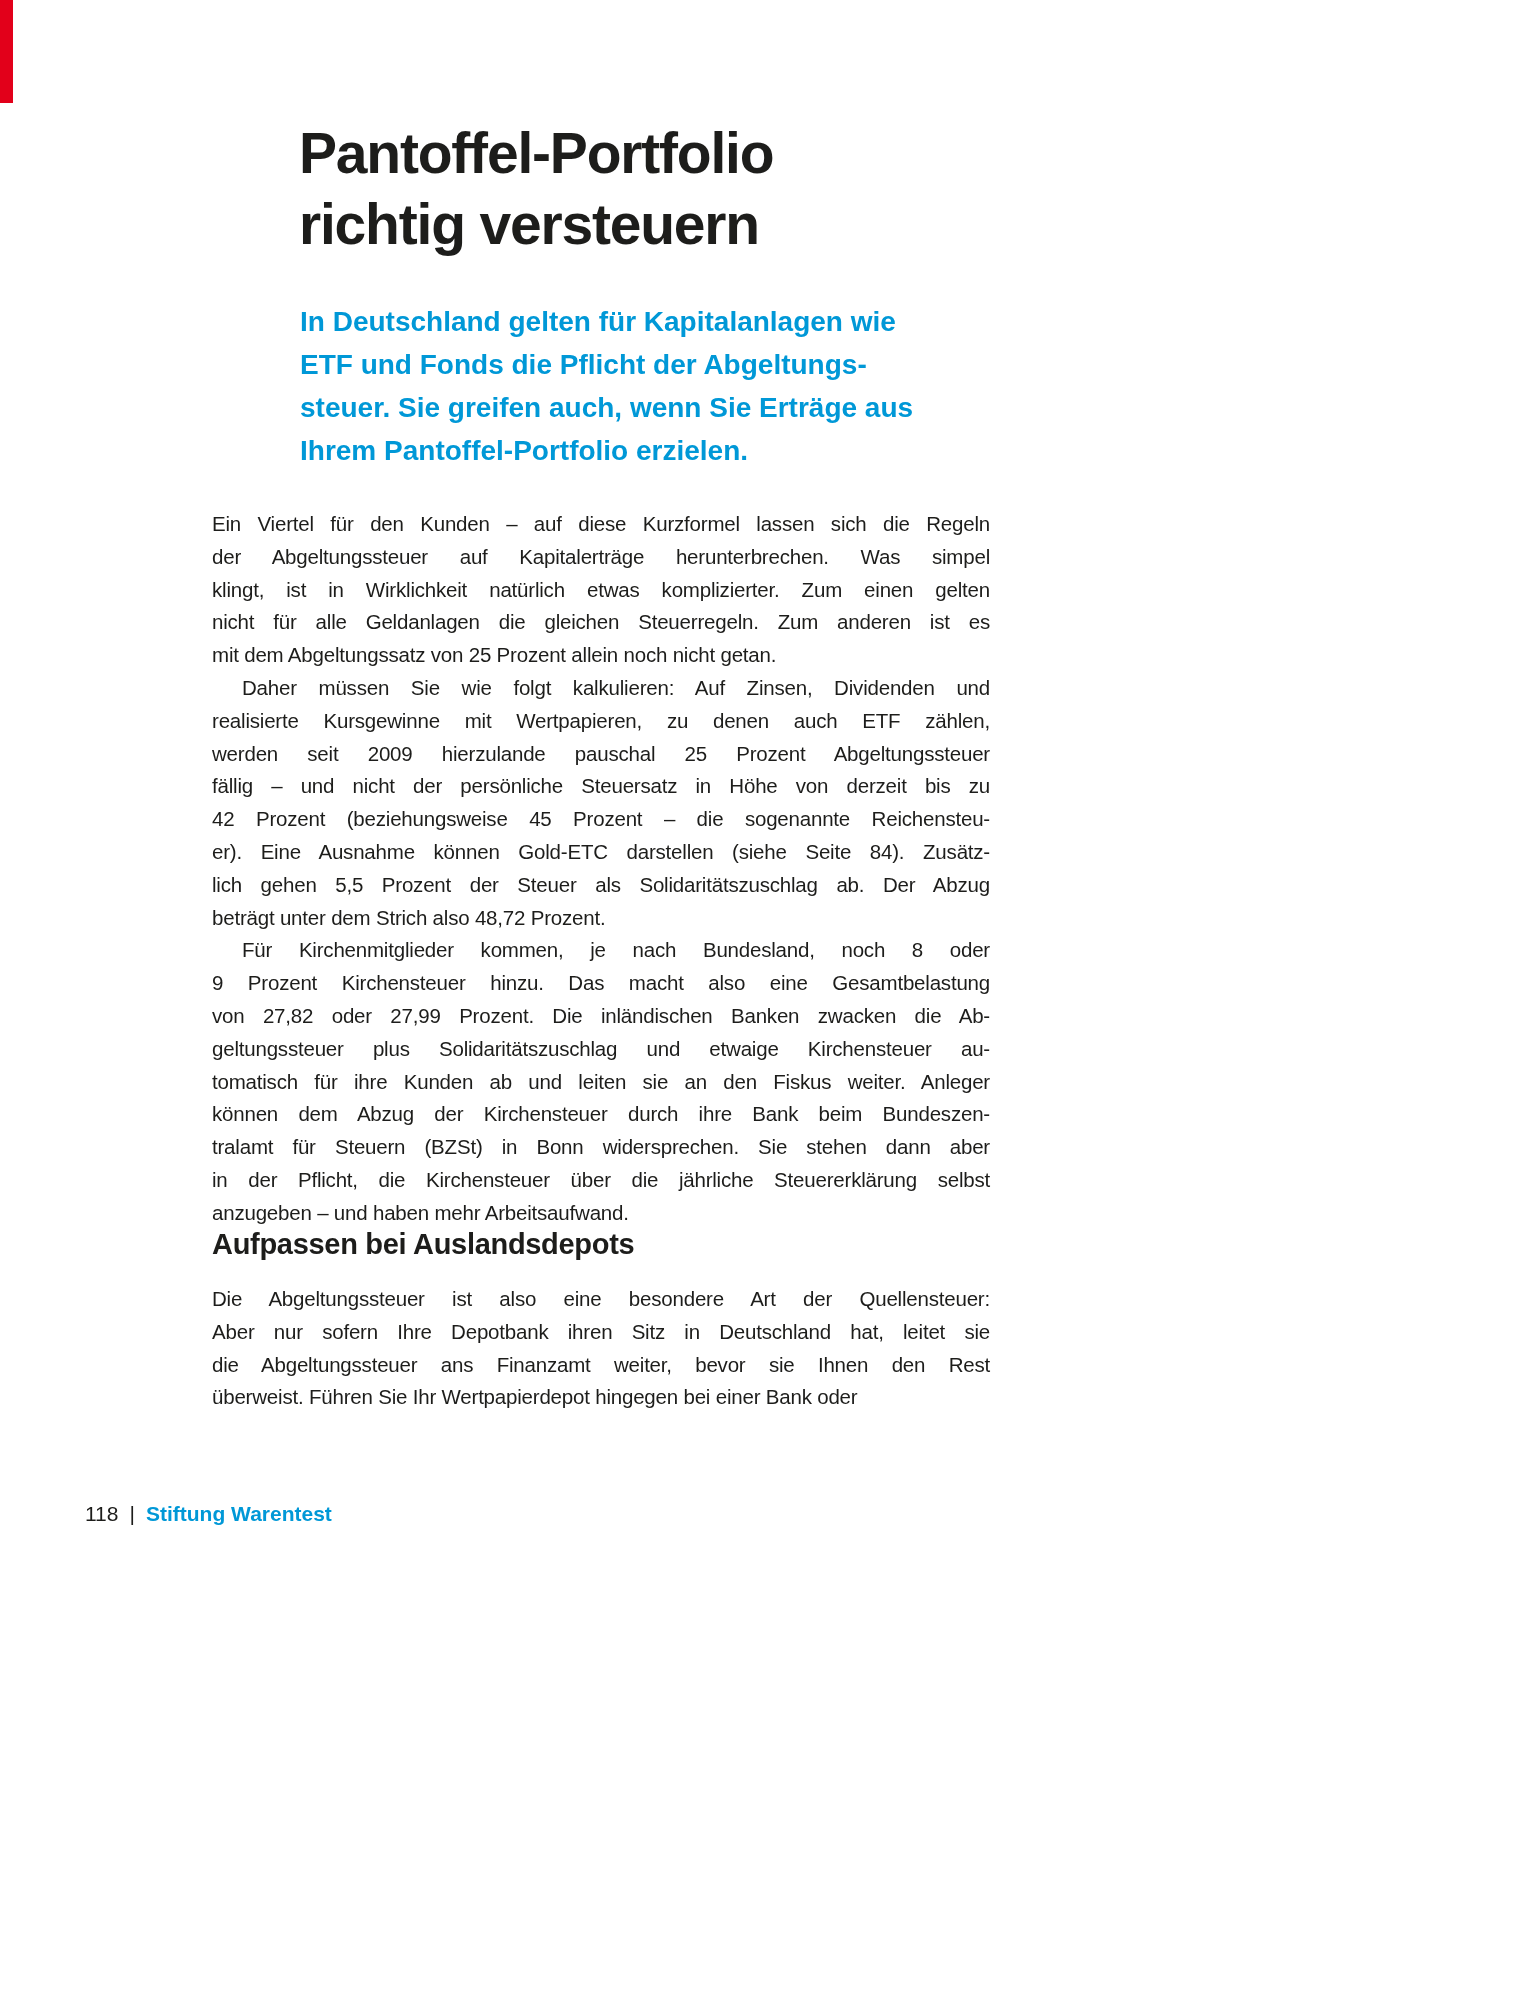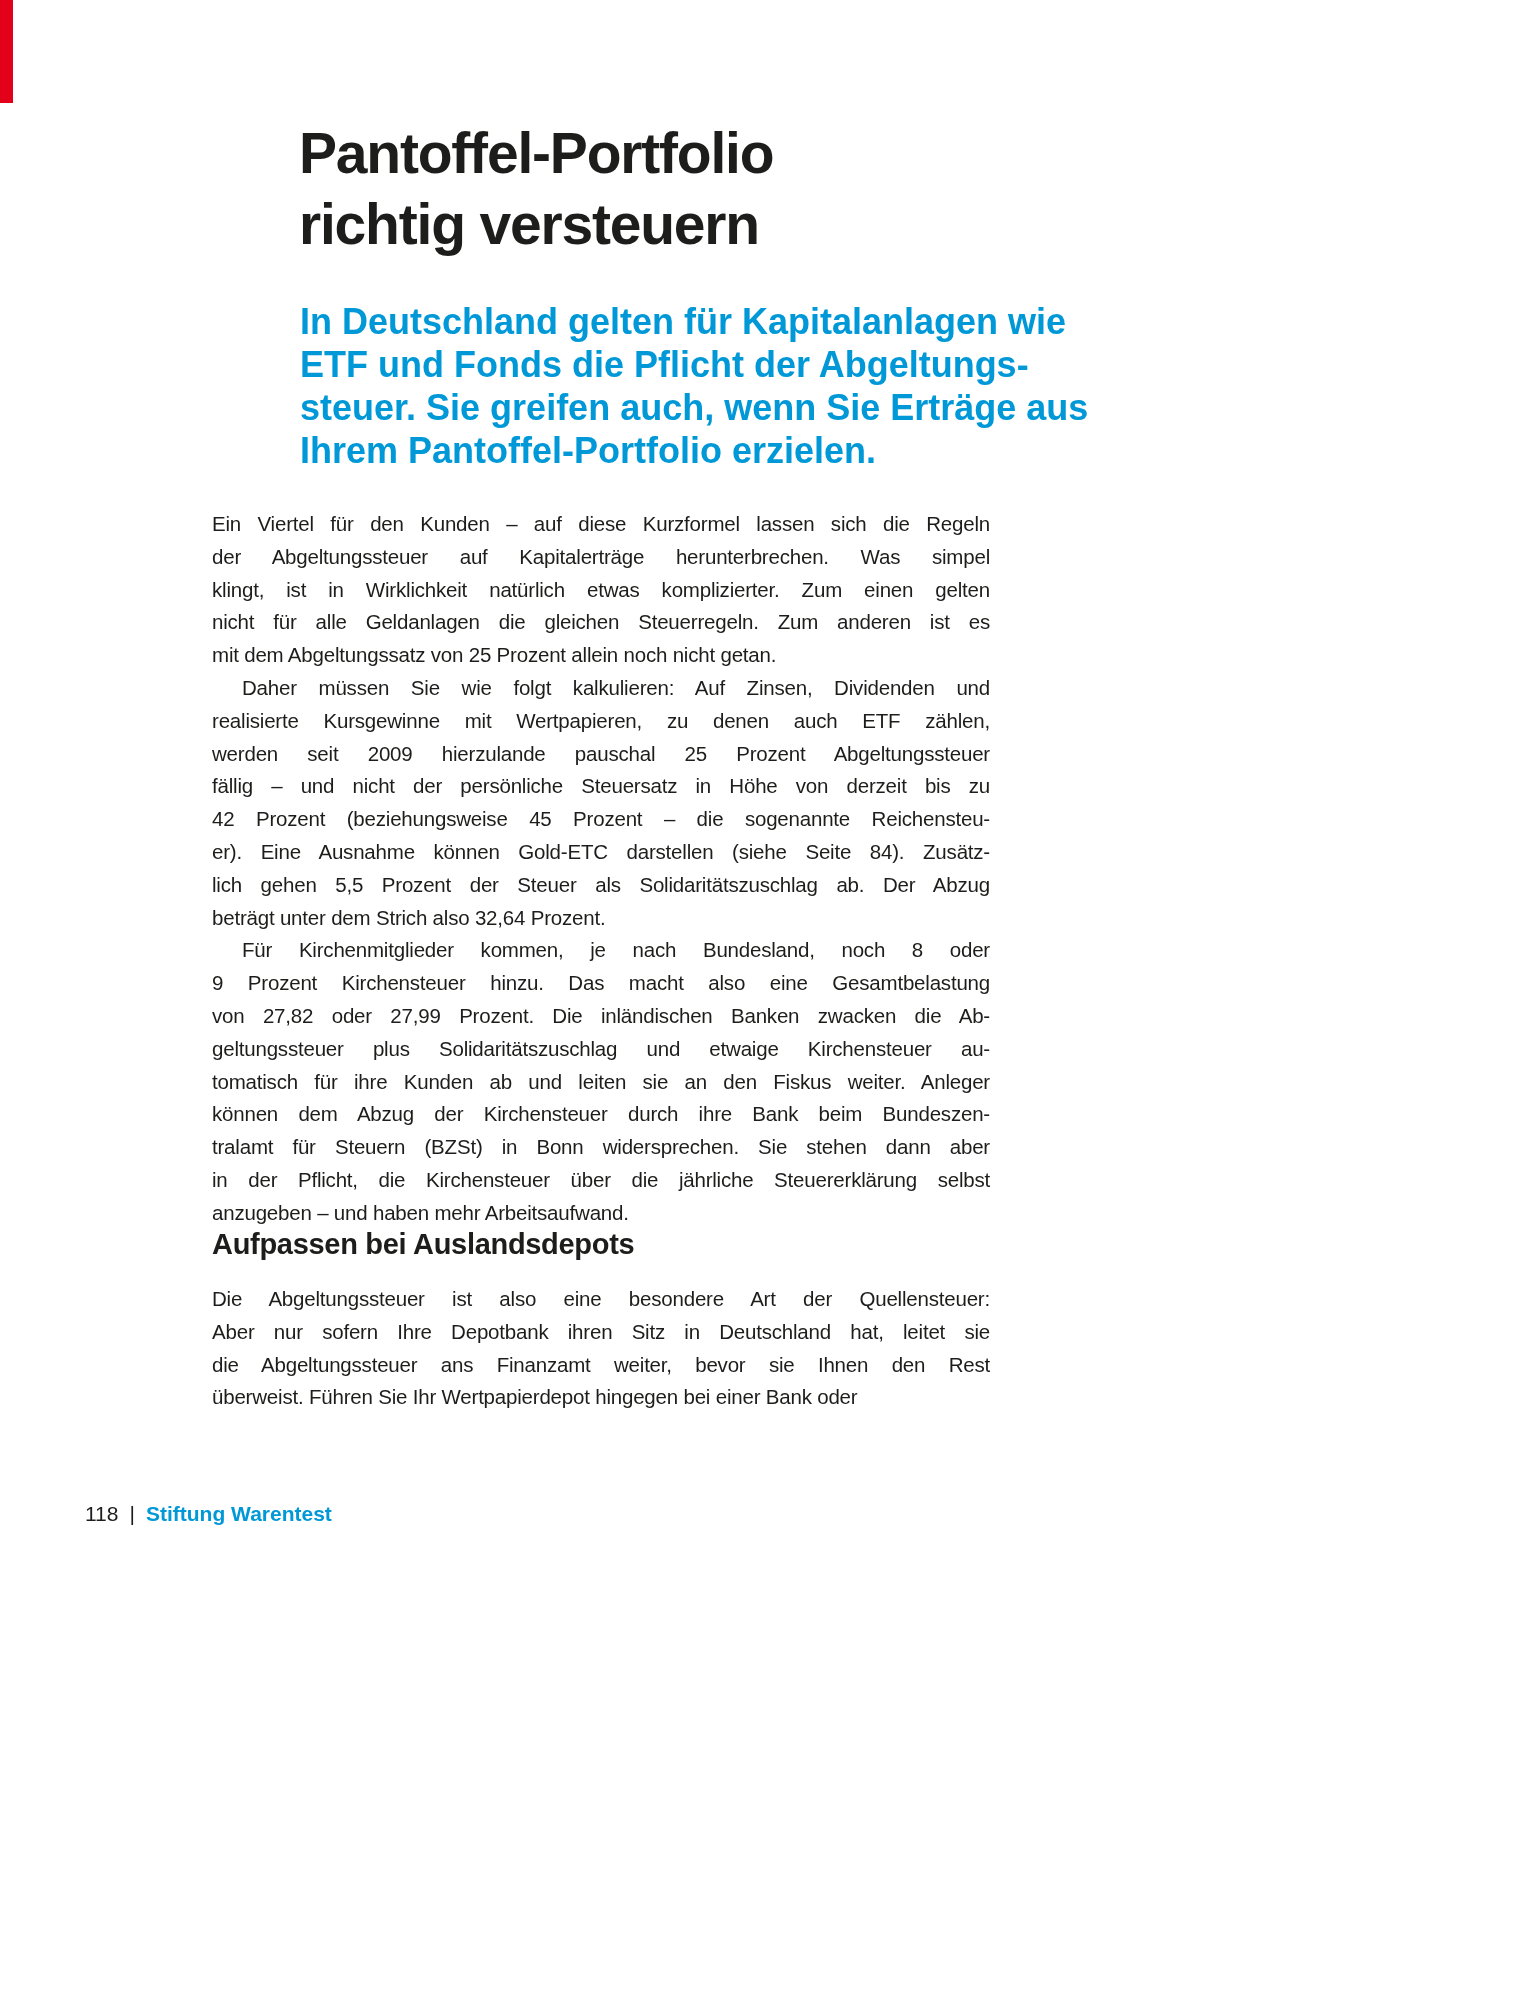--- a/index.html
+++ b/index.html
@@ -25,21 +25,21 @@
     left:299px; top:118px;
     font-size:57px;
     line-height:71px;
     font-weight:700;
     letter-spacing:-1.2px;
     color:#1d1d1b;
   }
   .lead {
     position:absolute;
     left:300px; top:300px;
-    font-size:36px;
+    font-size:28px;
     line-height:43px;
     font-weight:700;
     white-space:nowrap;
   }
   .body-block {
     position:absolute;
     left:212px; top:508px;
     width:778px;
     font-size:20.5px;
     line-height:32.8px;
@@ -97,21 +97,21 @@
       <div class="line">klingt, ist in Wirklichkeit natürlich etwas komplizierter. Zum einen gelten</div>
       <div class="line">nicht für alle Geldanlagen die gleichen Steuerregeln. Zum anderen ist es</div>
       <div class="line last">mit dem Abgeltungssatz von 25 Prozent allein noch nicht getan.</div>
       <div class="line indent">Daher müssen Sie wie folgt kalkulieren: Auf Zinsen, Dividenden und</div>
       <div class="line">realisierte Kursgewinne mit Wertpapieren, zu denen auch ETF zählen,</div>
       <div class="line">werden seit 2009 hierzulande pauschal 25 Prozent Abgeltungssteuer</div>
       <div class="line">fällig – und nicht der persönliche Steuersatz in Höhe von derzeit bis zu</div>
       <div class="line">42 Prozent (beziehungsweise 45 Prozent – die sogenannte Reichensteu-</div>
       <div class="line">er). Eine Ausnahme können Gold-ETC darstellen (siehe Seite 84). Zusätz-</div>
       <div class="line">lich gehen 5,5 Prozent der Steuer als Solidaritätszuschlag ab. Der Abzug</div>
-      <div class="line last">beträgt unter dem Strich also 32,64 Prozent.</div>
+      <div class="line last">beträgt unter dem Strich also 48,72 Prozent.</div>
       <div class="line indent">Für Kirchenmitglieder kommen, je nach Bundesland, noch 8 oder</div>
       <div class="line">9 Prozent Kirchensteuer hinzu. Das macht also eine Gesamtbelastung</div>
       <div class="line">von 27,82 oder 27,99 Prozent. Die inländischen Banken zwacken die Ab-</div>
       <div class="line">geltungssteuer plus Solidaritätszuschlag und etwaige Kirchensteuer au-</div>
       <div class="line">tomatisch für ihre Kunden ab und leiten sie an den Fiskus weiter. Anleger</div>
       <div class="line">können dem Abzug der Kirchensteuer durch ihre Bank beim Bundeszen-</div>
       <div class="line">tralamt für Steuern (BZSt) in Bonn widersprechen. Sie stehen dann aber</div>
       <div class="line">in der Pflicht, die Kirchensteuer über die jährliche Steuererklärung selbst</div>
       <div class="line last">anzugeben – und haben mehr Arbeitsaufwand.</div>
     </div>

